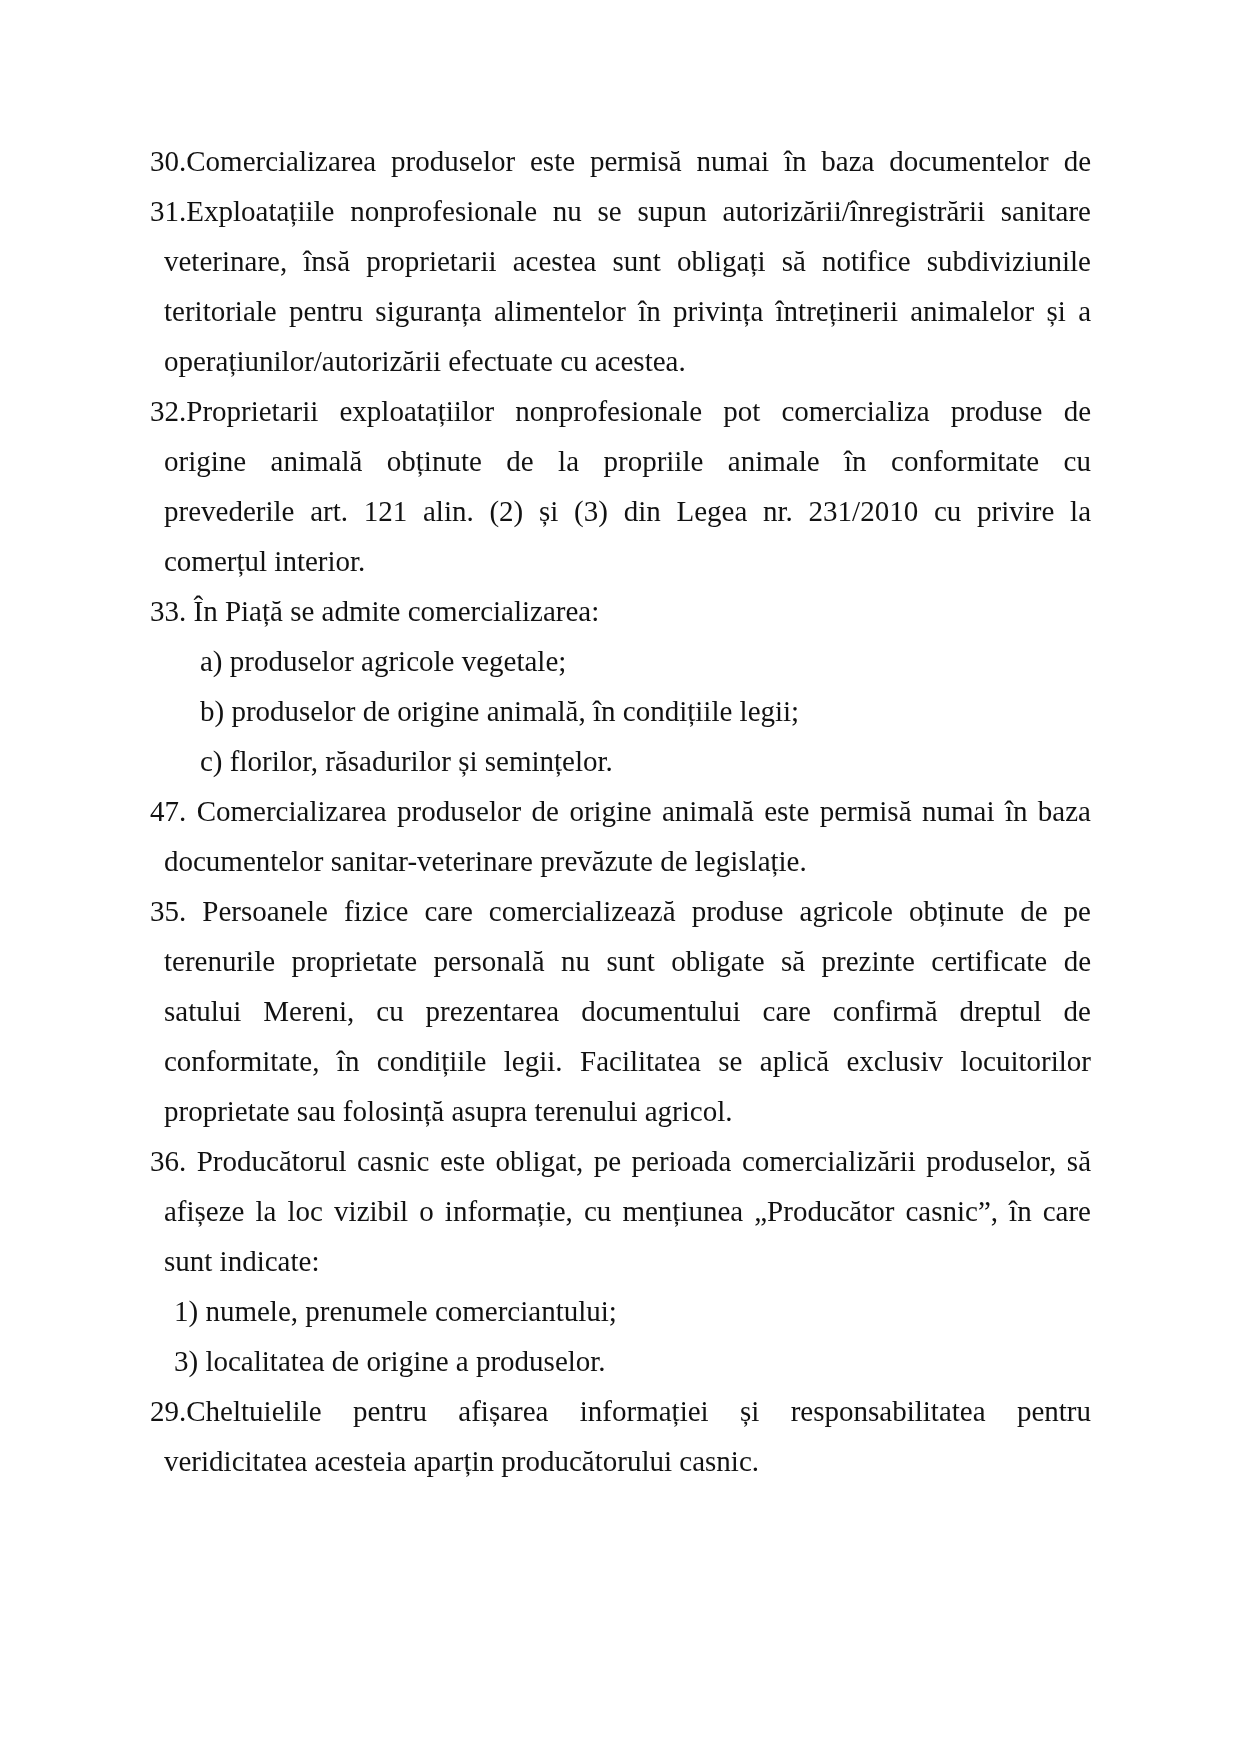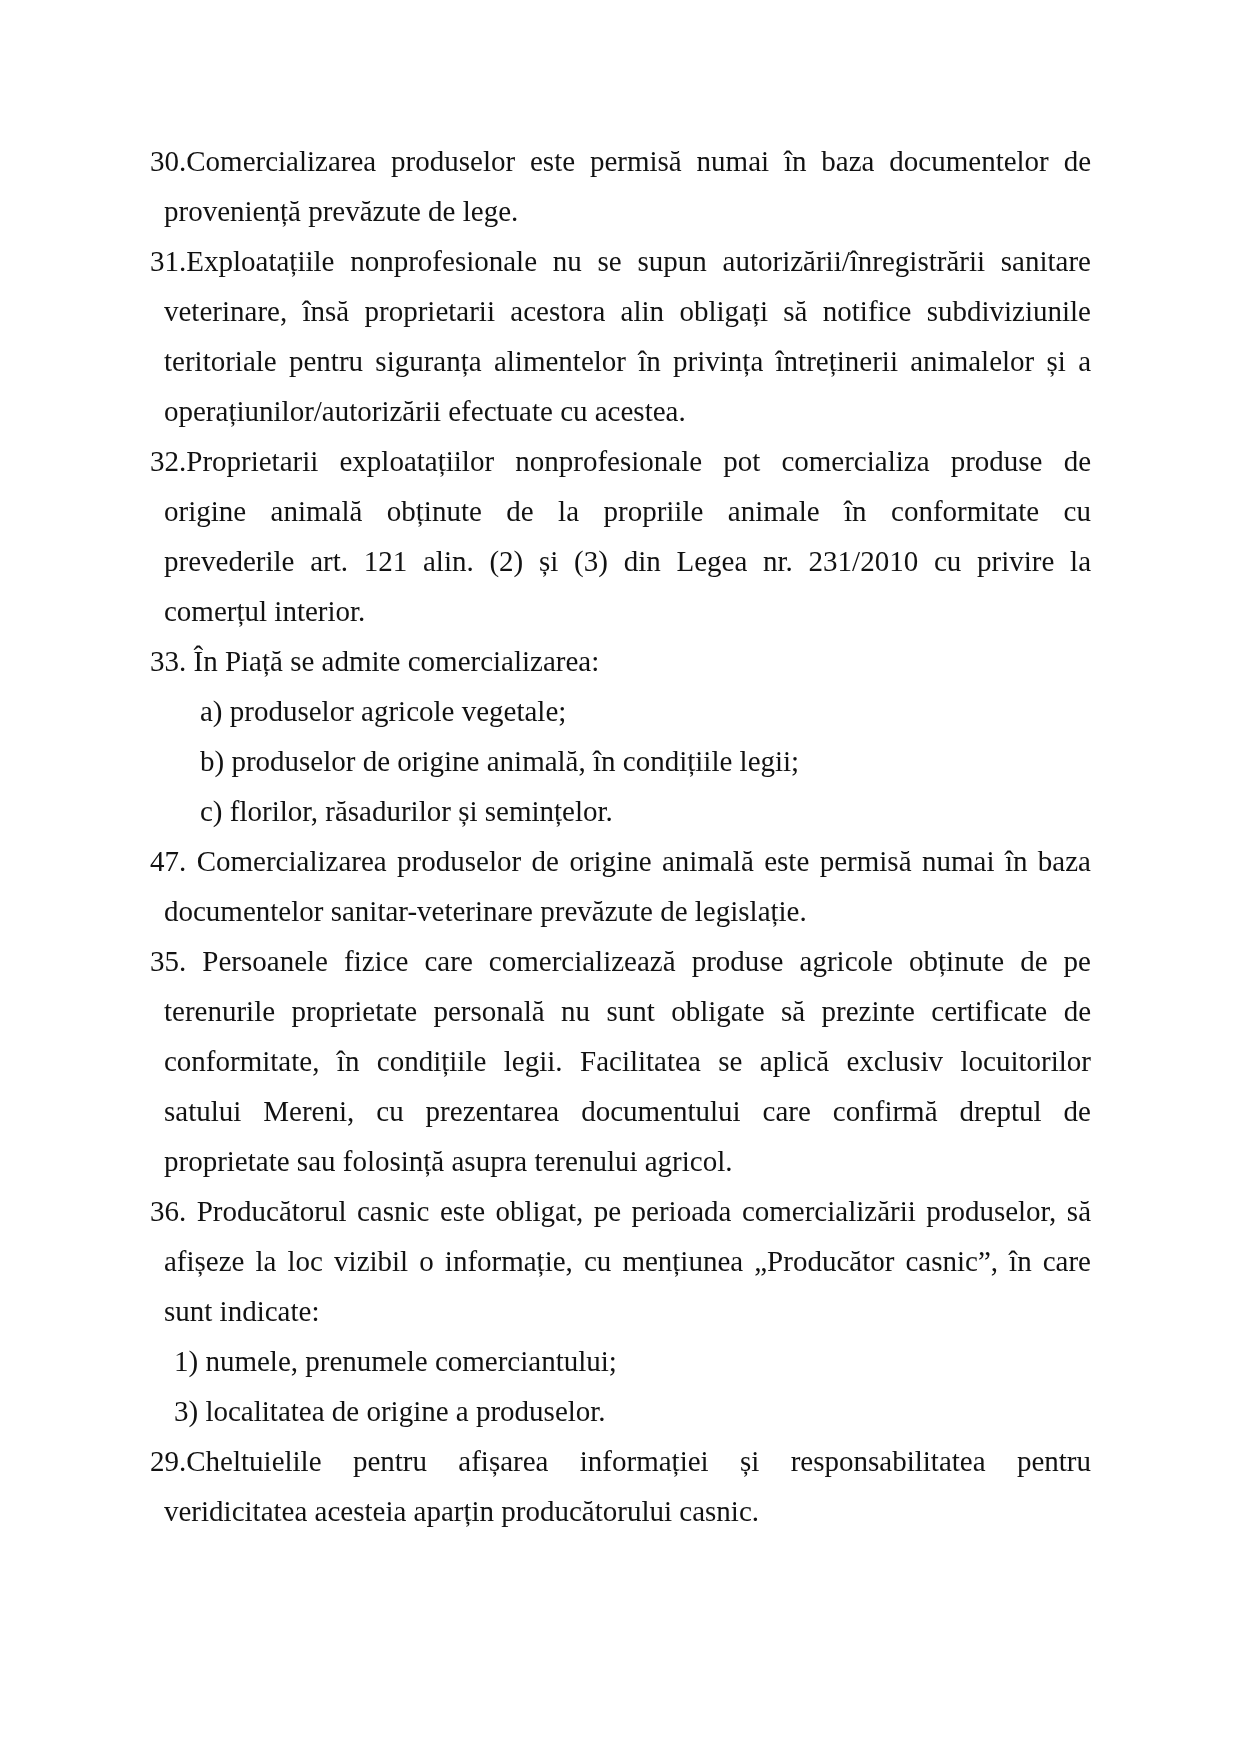--- a/index.html
+++ b/index.html
@@ -42,44 +42,43 @@
   .subn {
     margin-left: 24px;
   }
 </style>
 </head>
 <body>
 
 <div class="page-content">
 
   <div class="ln j">30.Comercializarea produselor este permisă numai în baza documentelor de</div>
-  <div class="ln cont">proveniență prevăzute de lege.</div>
 
   <div class="ln j">31.Exploatațiile nonprofesionale nu se supun autorizării/înregistrării sanitare</div>
-  <div class="ln cont j">veterinare, însă proprietarii acestora alin obligați să notifice subdiviziunile</div>
+  <div class="ln cont j">veterinare, însă proprietarii acestea sunt obligați să notifice subdiviziunile</div>
   <div class="ln cont j">teritoriale pentru siguranța alimentelor în privința întreținerii animalelor și a</div>
   <div class="ln cont">operațiunilor/autorizării efectuate cu acestea.</div>
 
   <div class="ln j">32.Proprietarii exploatațiilor nonprofesionale pot comercializa produse de</div>
   <div class="ln cont j">origine animală obținute de la propriile animale în conformitate cu</div>
   <div class="ln cont j">prevederile art. 121 alin. (2) și (3) din Legea nr. 231/2010 cu privire la</div>
   <div class="ln cont">comerțul interior.</div>
 
   <div class="ln">33. În Piață se admite comercializarea:</div>
   <div class="ln sub">a) produselor agricole vegetale;</div>
   <div class="ln sub">b) produselor de origine animală, în condițiile legii;</div>
   <div class="ln sub">c) florilor, răsadurilor și semințelor.</div>
 
   <div class="ln j">47. Comercializarea produselor de origine animală este permisă numai în baza</div>
   <div class="ln cont">documentelor sanitar-veterinare prevăzute de legislație.</div>
 
   <div class="ln j">35. Persoanele fizice care comercializează produse agricole obținute de pe</div>
   <div class="ln cont j">terenurile proprietate personală nu sunt obligate să prezinte certificate de</div>
+  <div class="ln cont j">satului Mereni, cu prezentarea documentului care confirmă dreptul de</div>
   <div class="ln cont j">conformitate, în condițiile legii. Facilitatea se aplică exclusiv locuitorilor</div>
-  <div class="ln cont j">satului Mereni, cu prezentarea documentului care confirmă dreptul de</div>
   <div class="ln cont">proprietate sau folosință asupra terenului agricol.</div>
 
   <div class="ln j">36. Producătorul casnic este obligat, pe perioada comercializării produselor, să</div>
   <div class="ln cont j">afișeze la loc vizibil o informație, cu mențiunea „Producător casnic”, în care</div>
   <div class="ln cont">sunt indicate:</div>
   <div class="ln subn">1) numele, prenumele comerciantului;</div>
   <div class="ln subn">3) localitatea de origine a produselor.</div>
 
   <div class="ln j">29.Cheltuielile pentru afișarea informației și responsabilitatea pentru</div>
   <div class="ln cont">veridicitatea acesteia aparțin producătorului casnic.</div>

